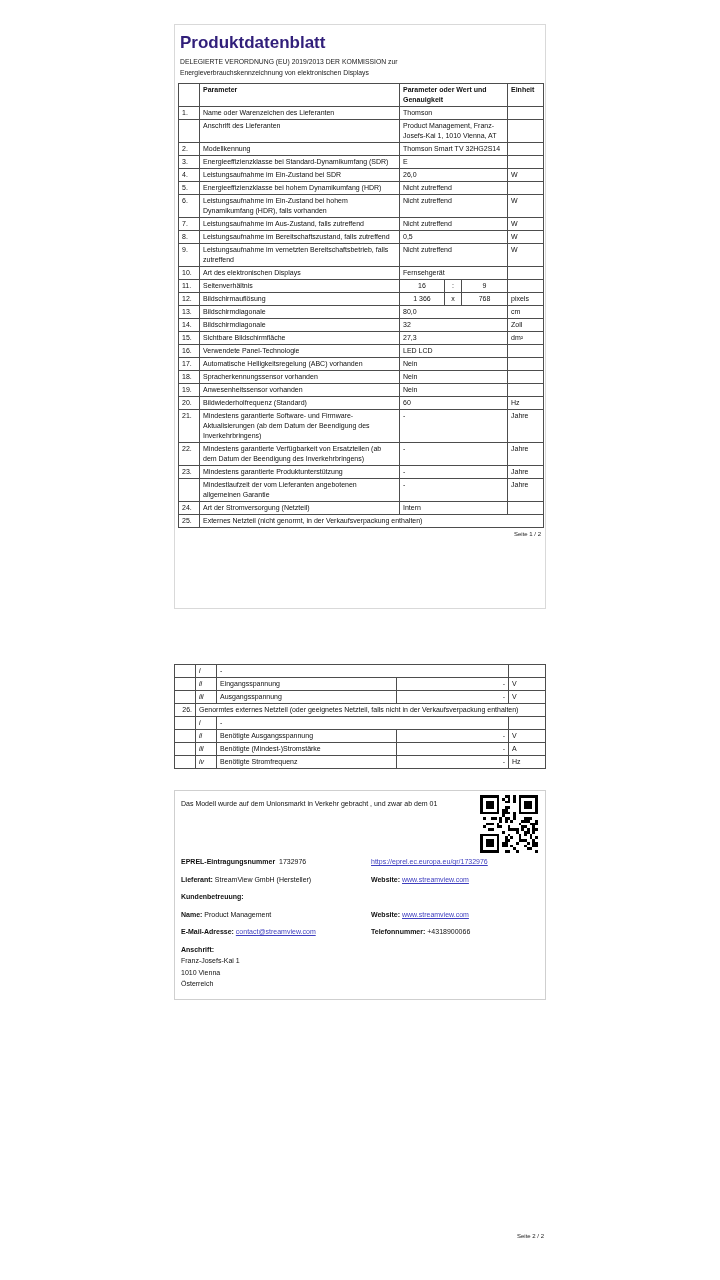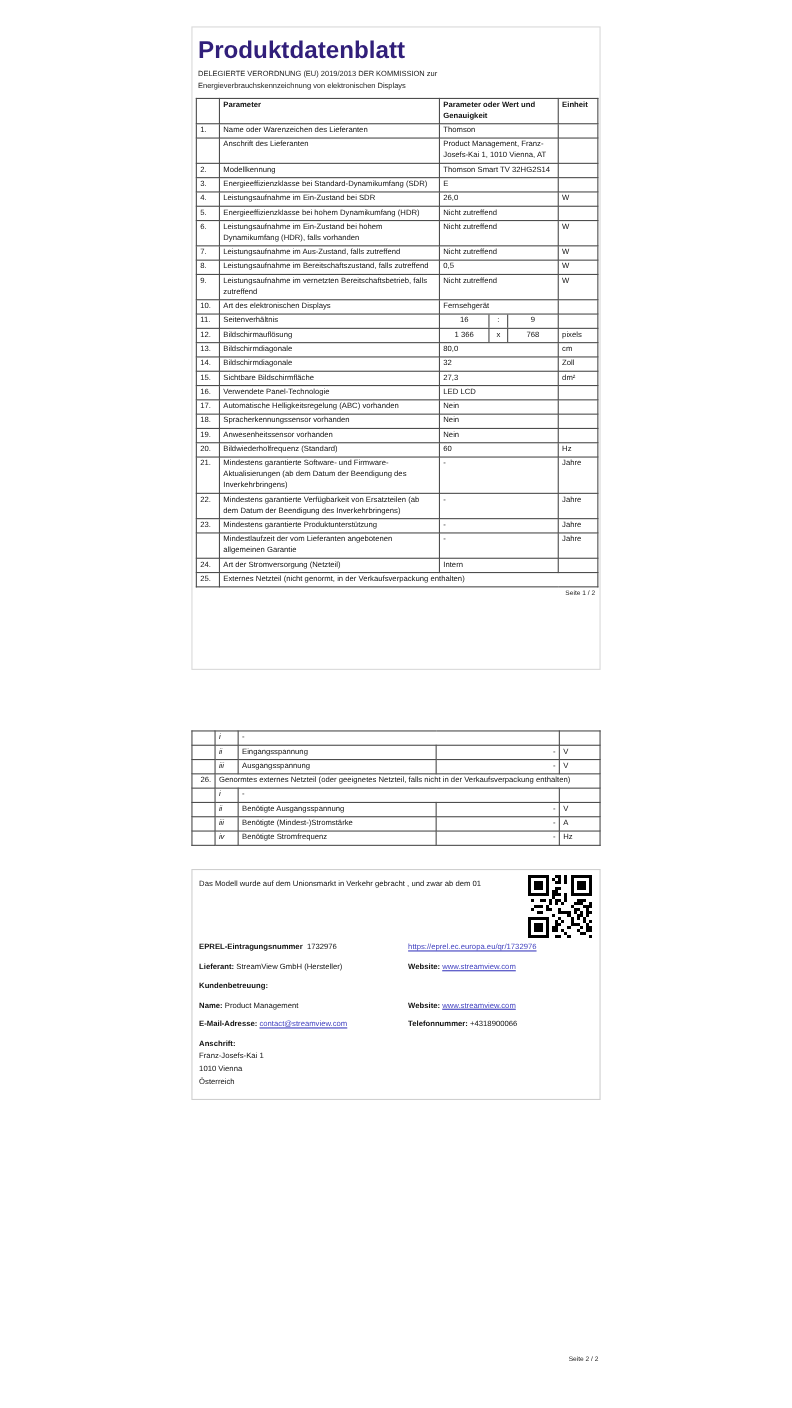--- a/index.html
+++ b/index.html
@@ -2,21 +2,21 @@
 <html><head>
 <meta charset="utf-8">
 <style>
   * { margin:0; padding:0; box-sizing:border-box; }
   html,body { width:720px; height:1280px; background:#ffffff; font-family:"Liberation Sans", sans-serif; position:relative; overflow:hidden; }
 
   .sheet1 {
     position:absolute; left:174px; top:24px; width:372px; height:585px;
     background:#fff; border:1px solid #d9d9d9; padding:8px 3px 0 3px;
   }
-  .doc-title { font-size:22px; font-weight:bold; letter-spacing:0; padding-left:2px; }
+  .doc-title { font-size:17px; font-weight:bold; letter-spacing:0; padding-left:2px; }
   .doc-sub { font-size:6.8px; color:#1a1a1a; line-height:1.55; margin-top:4px; padding-left:2px; }
 
   table.spec { border-collapse:collapse; table-layout:fixed; width:365px; margin-top:5px; }
   table.spec td, table.spec th { border:1px solid #4d4d4d; font-size:7px; line-height:10px; padding:1px 3px; vertical-align:top; color:#111; font-weight:normal; text-align:left; word-wrap:break-word; }
   table.spec th { font-weight:bold; }
   td.c-num { text-align:right; }
   td.v-right { text-align:right; }
   td.v-left { text-align:left; }
   td.c-sub { font-style:italic; }
   .ratio-wrap { display:flex; width:100%; }

